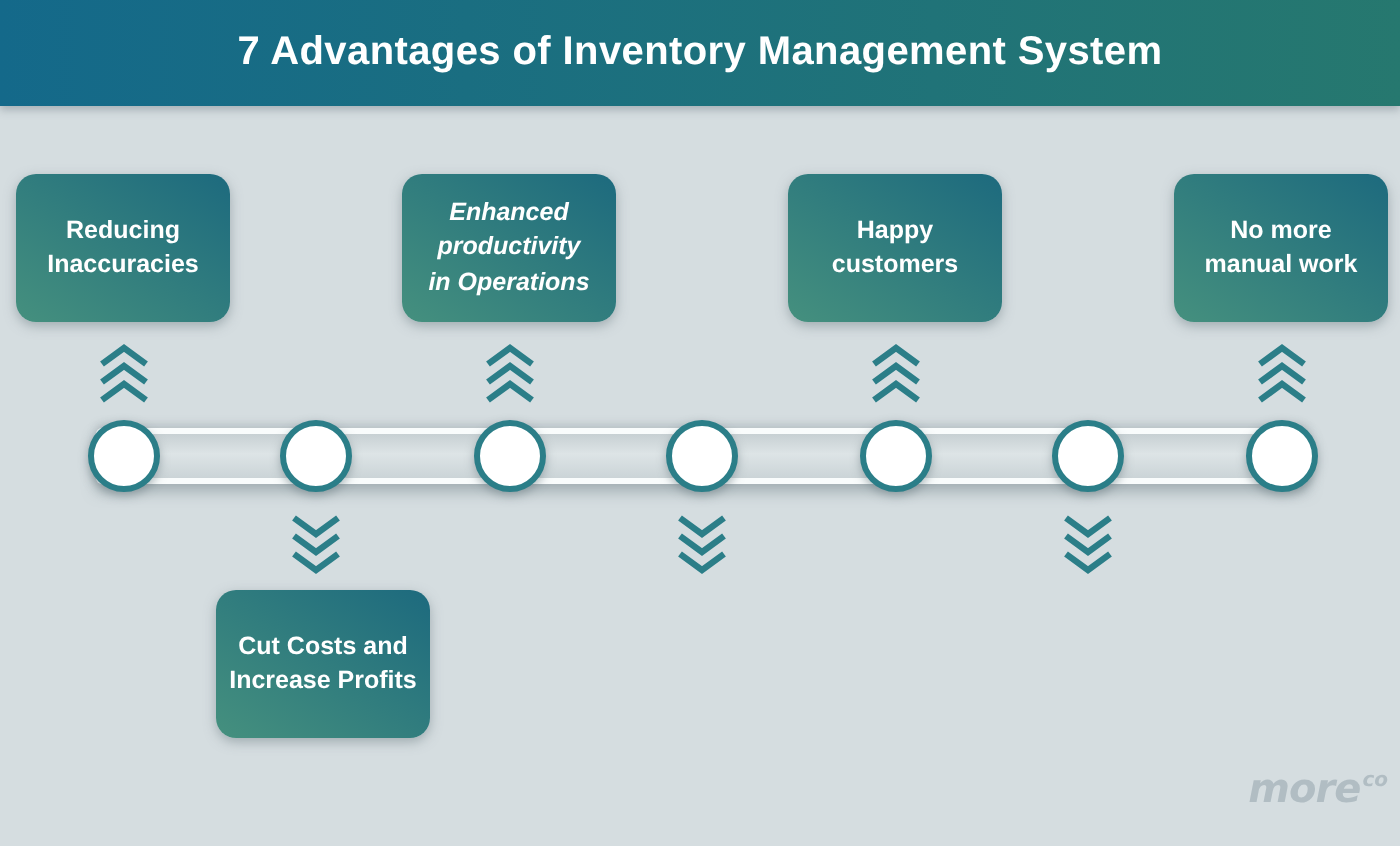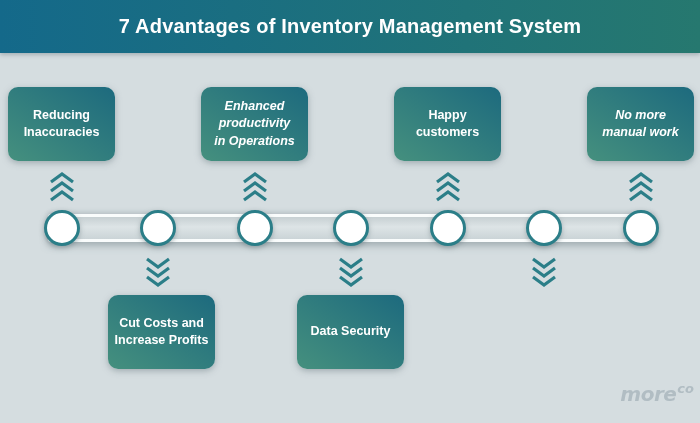--- a/index.html
+++ b/index.html
@@ -24,21 +24,21 @@
     background:linear-gradient(215deg, var(--box-gradient-dark,#1d6a7e) 0%, var(--box-gradient-light,#45907e) 100%);
     display:flex; align-items:center; justify-content:center;
     box-shadow:0 2px 6px rgba(108,124,130,.5);
   }
   .adv-box .label {
     color:#ffffff; font-weight:bold; font-size:12.5px; line-height:1.38;
     text-align:center; white-space:pre-line; padding:0 4px;
   }
   .adv-top    { top:87px; }
   .adv-bottom { top:295px; }
-  .bx1 { left:8px; }   .bx3 { left:201px;font-style:italic; } .bx5 { left:394px; } .bx7 { left:587px;font-style:italic; }
+  .bx1 { left:8px; }   .bx3 { left:201px;font-style:italic; } .bx5 { left:394px; } .bx7 { left:587px; }
   .bx2 { left:108px; } .bx4 { left:297px; } .bx6 { left:490px; }
   
   .track {
     position:absolute; left:48px; top:214px; width:606px; height:28px;
     box-sizing:border-box; border-radius:3px;
     border-top:3px solid #f9fcfc; border-bottom:3px solid #f9fcfc;
     background:linear-gradient(180deg,#c7d0d3 0%,#dde4e6 45%,#cbd4d7 100%);
     box-shadow:0 4px 7px rgba(118,133,140,.5), 0 -2px 4px rgba(118,133,140,.25);
   }
   
@@ -57,21 +57,21 @@
   .chev.up   { top:172px; }
   .chev.down { top:257px; }
   .cu1 { left:49px; }  .cu3 { left:242px; } .cu5 { left:435px; } .cu7 { left:628px; }
   .cd2 { left:145px; } .cd4 { left:338px; } .cd6 { left:531px; }
   
   .watermark {
     position:absolute; right:6px; bottom:8px;
     font-family:"DejaVu Sans", sans-serif; font-style:italic; font-weight:bold;
     font-size:20px; color:var(--watermark-gray,#a9b6bd); opacity:.8; letter-spacing:-.5px;
   }
-  .watermark sup { font-size:13px; margin-left:1px; letter-spacing:0; }
+  .watermark sup { font-size:10px; margin-left:1px; letter-spacing:0; }
 </style>
 </head>
 <body>
 
 <div class="page">
 
   <div class="header">
     <h1>7 Advantages of Inventory Management System</h1>
   </div>
 
@@ -150,21 +150,18 @@
         <path d="M2 2 L13 10 L24 2"></path>
         <path d="M2 11 L13 19 L24 11"></path>
         <path d="M2 20 L13 28 L24 20"></path>
       </svg>
   </div>
 
   <div class="adv-box adv-bottom bx2">
     <span class="label">Cut Costs and
 Increase Profits</span>
   </div>
-  <div class="adv-box adv-bottom bx4">
-    <span class="label">Data Security</span>
-  </div>
 
   <div class="watermark">
     <span>more</span><sup>co</sup>
   </div>
 
 </div>
 
 </body></html>

